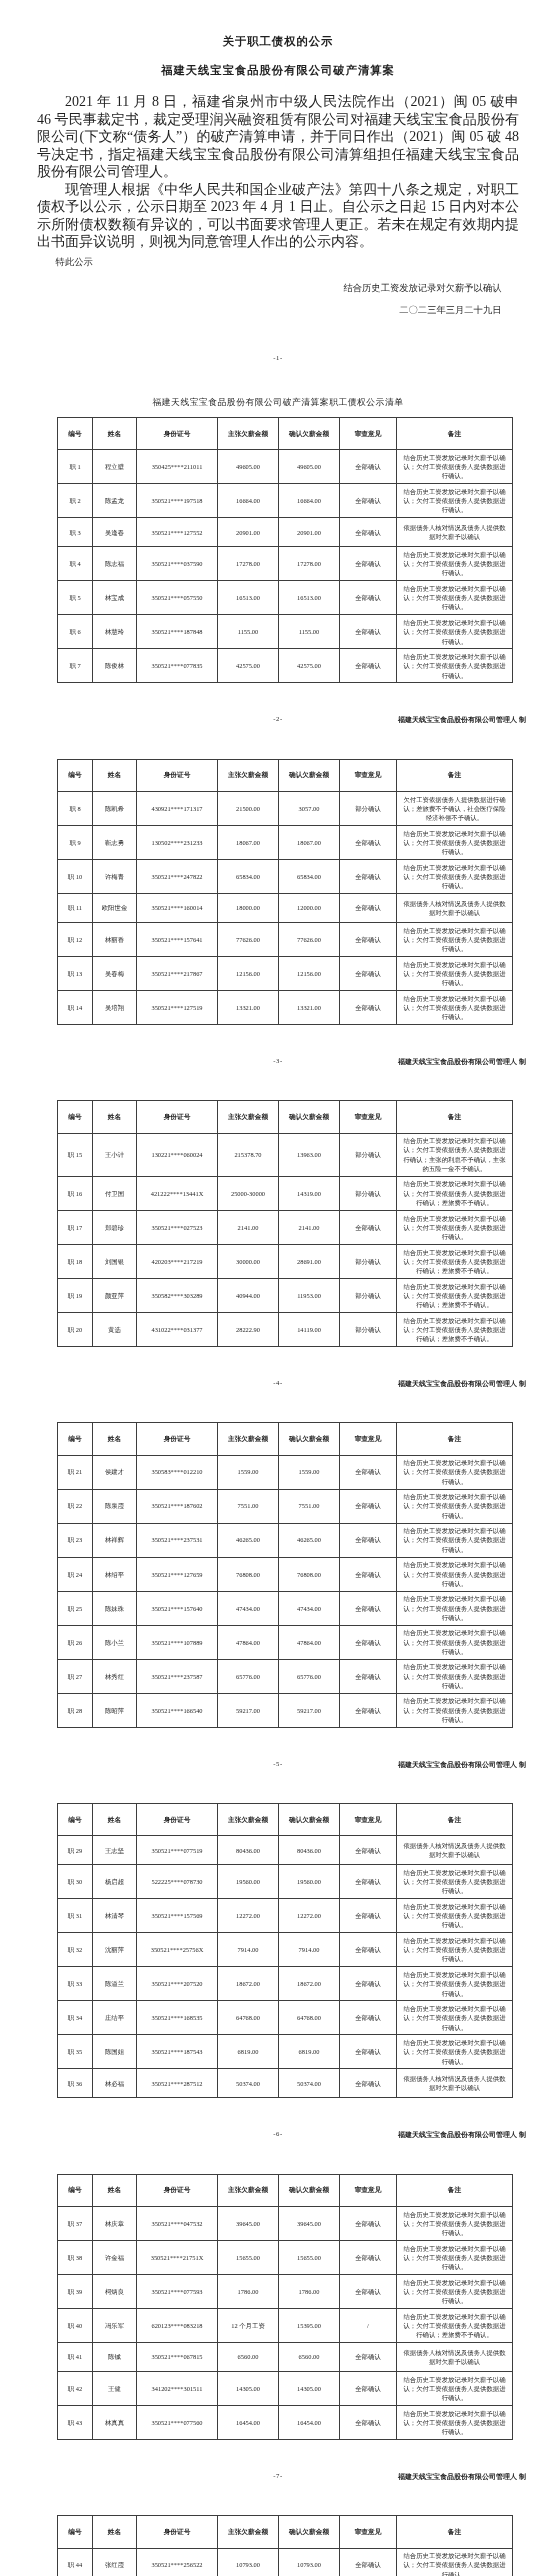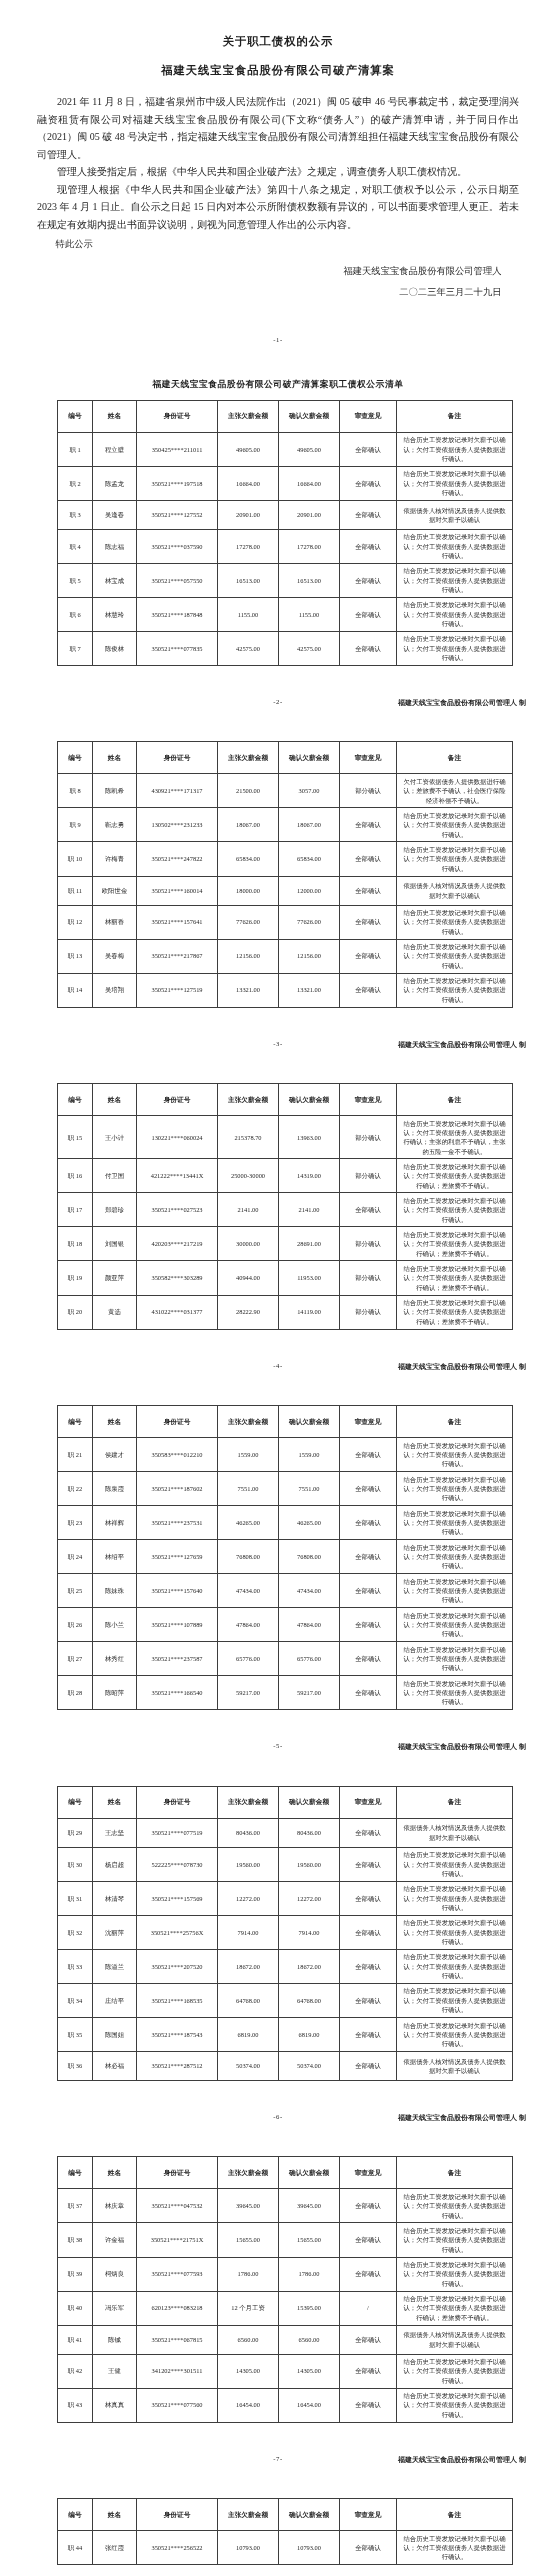--- a/index.html
+++ b/index.html
@@ -1,31 +1,31 @@
 <!DOCTYPE html>
 <html style="font-size:8.2px"><head>
 <meta charset="utf-8">
 <style>
   html,body { margin:0; padding:0; background:#ffffff; }
   body { width:556px; font-family:"Liberation Serif","DejaVu Serif",serif; color:#1f1f1f; }
   .doc { width:556px; padding-top:35px; }
 
   .title { text-align:center; font-weight:bold; font-size:11.3px; line-height:1.2; margin:0 0 15.5px 0; letter-spacing:1px; }
   .announce { padding:0 37px; }
-  .para { font-size:10px; line-height:17.5px; text-align:justify; text-indent:2em; margin:0; }
+  .para { font-size:14px; line-height:17.5px; text-align:justify; text-indent:2em; margin:0; }
   .closing { font-size:9.3px; line-height:17.5px; text-indent:2em; margin:3.1px 0 0 0; }
   .signature { text-align:right; padding-right:17.5px; font-size:9.3px; line-height:21.6px; margin-top:7.2px; }
   .signature div { margin:0; }
 
   .page-footer { position:relative; height:9.3px; margin:32px 0 34px 0; }
   .pf-num { position:absolute; left:0; right:0; text-align:center; font-size:6.7px; letter-spacing:0.5px; }
   .pf-note { position:absolute; right:30px; top:0; font-size:7px; font-weight:bold;
              font-family:"Liberation Sans","DejaVu Sans",sans-serif; }
 
-  .table-title { text-align:center; font-weight:bold; font-size:8.8px; margin:0 0 8.2px 0;
+  .table-title { text-align:center; font-weight:normal; font-size:8.8px; margin:0 0 8.2px 0;
                  font-family:"Liberation Sans","DejaVu Sans",sans-serif; letter-spacing:0.5px; }
 
   table.claims { width:456px; margin-left:57px; border-collapse:collapse; table-layout:fixed; }
   table.claims th, table.claims td { border:0.5px solid #3d3d3d; text-align:center; vertical-align:middle;
     padding:2.6px 2.1px; font-size:6.4px; line-height:1.45; word-break:break-all; }
   table.claims th { font-family:"Liberation Sans","DejaVu Sans",sans-serif; font-weight:bold;
     font-size:6.7px; height:27px; padding:2.1px 1px; }
   table.claims td.c-no { font-size:6.4px; }
   table.claims td.c-remark { padding:2.6px 4.1px; }
   table.claims tbody tr { height:29px; }
@@ -33,25 +33,24 @@
 </head>
 <body>
 
 <div class="doc">
 
   <h1 class="title">关于职工债权的公示</h1>
   <h1 class="title">福建天线宝宝食品股份有限公司破产清算案</h1>
 
   <div class="announce">
     <p class="para">2021 年 11 月 8 日，福建省泉州市中级人民法院作出（2021）闽 05 破申 46 号民事裁定书，裁定受理润兴融资租赁有限公司对福建天线宝宝食品股份有限公司(下文称“债务人”）的破产清算申请，并于同日作出（2021）闽 05 破 48 号决定书，指定福建天线宝宝食品股份有限公司清算组担任福建天线宝宝食品股份有限公司管理人。</p>
-    <p class="para">管理人接受指定后，根据《中华人民共和国企业破产法》之规定，调查债务人职工债权情况。</p>
     <p class="para">现管理人根据《中华人民共和国企业破产法》第四十八条之规定，对职工债权予以公示，公示日期至 2023 年 4 月 1 日止。自公示之日起 15 日内对本公示所附债权数额有异议的，可以书面要求管理人更正。若未在规定有效期内提出书面异议说明，则视为同意管理人作出的公示内容。</p>
     <p class="closing">特此公示</p>
     <div class="signature">
-      <div>福建天线宝宝食品股份有限公司管理人</div>
+      <div>结合历史工资发放记录对欠薪予以确认</div>
       <div>二〇二三年三月二十九日</div>
     </div>
   </div>
 
   <div class="page-footer">
     <span class="pf-num">-1-</span>
   </div>
 
   <h2 class="table-title">福建天线宝宝食品股份有限公司破产清算案职工债权公示清单</h2>
 

